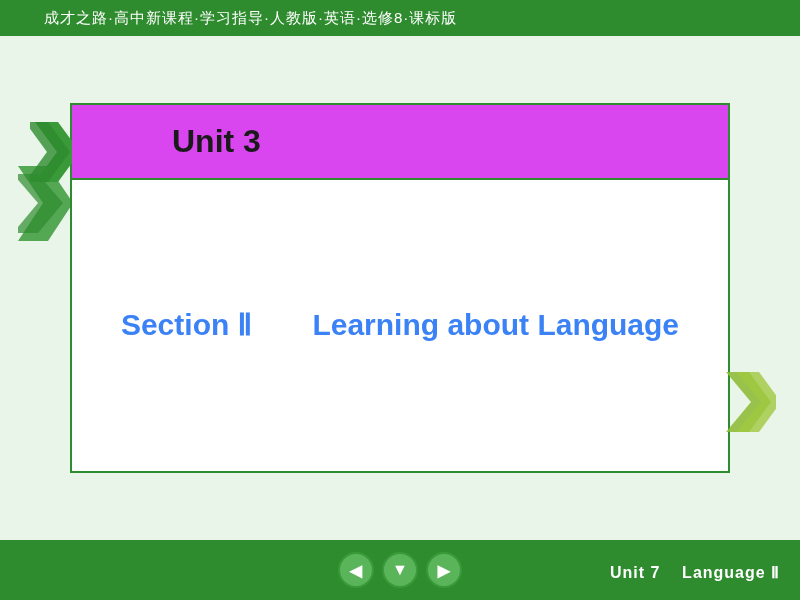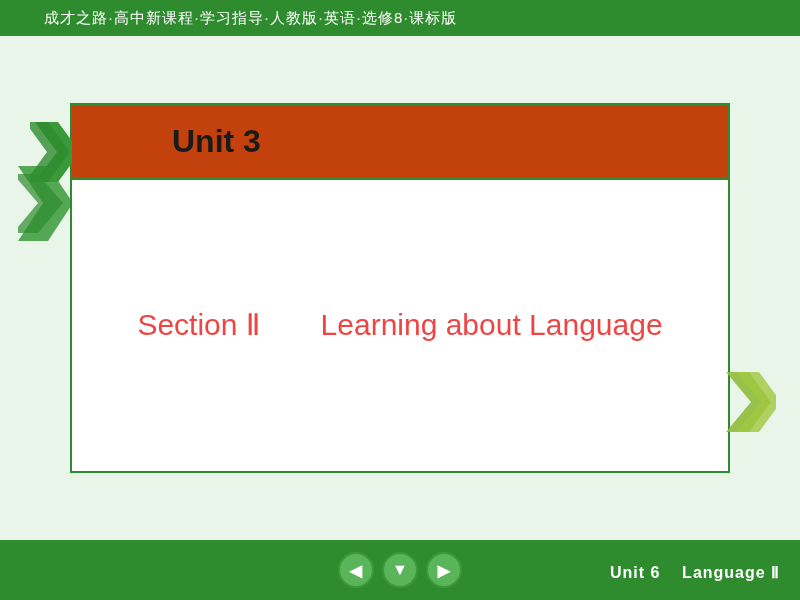--- a/index.html
+++ b/index.html
@@ -48,21 +48,21 @@
       border: 2px solid #2e8b2e;
       position: relative;
       display: flex;
       flex-direction: column;
       justify-content: flex-start;
       padding: 0;
     }
 
     
     .unit-header {
-      background-color: #c2410c;
+      background-color: #d946ef;
       border-bottom: 2px solid #2e8b2e;
       padding: 18px 20px 18px 100px;
       position: relative;
     }
 
     .unit-title {
       font-size: 32px;
       font-weight: bold;
       color: #1a1a1a;
     }
@@ -70,22 +70,22 @@
     
     .section-body {
       flex: 1;
       display: flex;
       align-items: center;
       justify-content: center;
     }
 
     .section-title {
       font-size: 30px;
-      font-weight: normal;
-      color: #ef4444;
+      font-weight: bold;
+      color: #3b82f6;
       text-align: center;
     }
 
     
     .bottom-bar {
       width: 100%;
       height: 60px;
       background-color: #2e8b2e;
       display: flex;
       align-items: center;
@@ -194,18 +194,18 @@
 
 <div class="bottom-bar">
 
   <div class="nav-buttons">
     <div class="nav-btn">◀</div>
     <div class="nav-btn">▼</div>
     <div class="nav-btn">▶</div>
   </div>
 
   <div class="bottom-right-text">
-    <span>Unit 6</span>
+    <span>Unit 7</span>
     &nbsp;&nbsp;
     <span>Language Ⅱ</span>
   </div>
 
 </div>
 
 </body></html>

